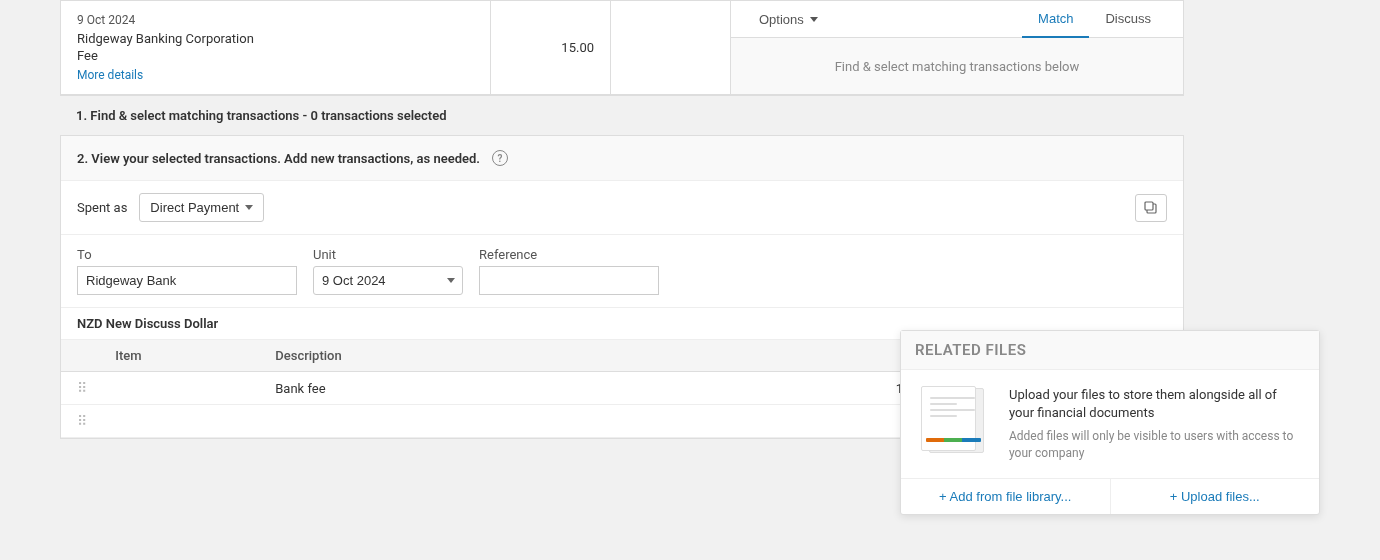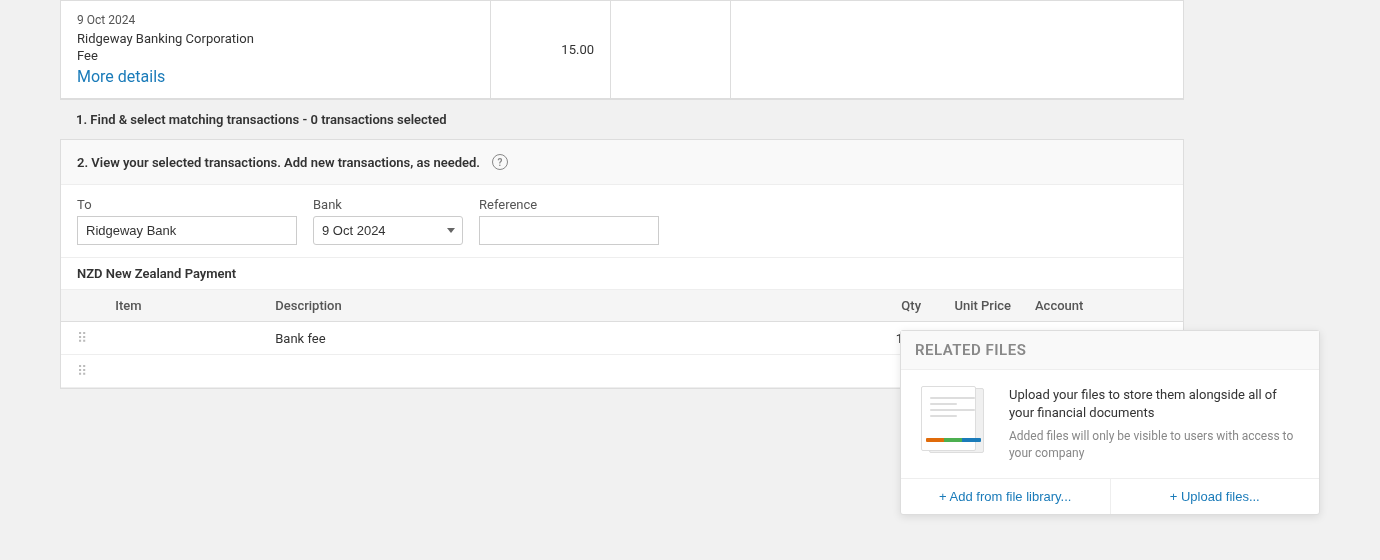--- a/index.html
+++ b/index.html
@@ -38,21 +38,21 @@
     }
 
     .transaction-name {
       font-size: 13px;
       color: #333;
       margin-bottom: 2px;
     }
 
     .more-details-link {
       color: #1a7bb9;
-      font-size: 16px;
+      font-size: 12px;
       text-decoration: none;
       cursor: pointer;
     }
 
     .transaction-amount {
       flex: 0 0 120px;
       border-right: 1px solid #ddd;
       display: flex;
       align-items: center;
       justify-content: flex-end;
@@ -461,54 +461,80 @@
       <div class="transaction-name">
         <span>Ridgeway Banking Corporation</span>
       </div>
       <div style="font-size:13px;color:#333;margin-bottom:4px;">Fee</div>
       <a class="more-details-link">More details</a>
     </div>
 
     <div class="transaction-amount">15.00</div>
     <div class="transaction-empty"></div>
 
+    <div class="tabs-area">
+      <div class="tabs-header">
+        <button class="options-btn">
+          <span>Options</span>
+          <span class="options-caret"></span>
+        </button>
+        <div class="tab-spacer"></div>
+        <button class="tab-btn active">Match</button>
+        <button class="tab-btn">Discuss</button>
+      </div>
+      <div class="match-area">Find &amp; select matching transactions below</div>
+    </div>
   </div>
 
   <div class="step-section">
     <div class="step1-header">
       <span>1. Find &amp; select matching transactions - 0 transactions selected</span>
     </div>
   </div>
 
   <div class="step2-section">
     <div class="step2-header">
       <span>2. View your selected transactions. Add new transactions, as needed.</span>
       <span class="help-icon">?</span>
     </div>
 
+    <div class="spent-as-row">
+      <span class="spent-as-label">Spent as</span>
+      <button class="direct-payment-btn">
+        <span>Direct Payment</span>
+        <span class="dp-caret"></span>
+      </button>
+      <button class="copy-btn">
+        <svg width="14" height="14" viewBox="0 0 14 14" fill="none">
+          <rect x="3" y="3" width="9" height="9" rx="1" stroke="#666" stroke-width="1.2" fill="none"></rect>
+          <path d="M2 2h7v1H2z" stroke="none" fill="none"></path>
+          <rect x="1" y="1" width="8" height="8" rx="1" stroke="#666" stroke-width="1.2" fill="white"></rect>
+        </svg>
+      </button>
+    </div>
 
     <div class="form-fields-row">
       <div class="field-group to">
         <label class="field-label">To</label>
         <input class="field-input" type="text" value="Ridgeway Bank" style="">
       </div>
       <div class="field-group date">
-        <label class="field-label">Bank</label>
+        <label class="field-label">Unit</label>
         <div class="date-input-wrapper">
           <input class="date-input" type="text" value="9 Oct 2024" style="">
           <span class="date-caret"></span>
         </div>
       </div>
       <div class="field-group reference">
         <label class="field-label">Reference</label>
         <input class="field-input" type="text" value="" style="width: 180px;">
       </div>
     </div>
 
-    <div class="currency-row">NZD New Zealand Payment</div>
+    <div class="currency-row">NZD New Discuss Dollar</div>
 
     <table class="items-table">
       <thead>
         <tr>
           <th style="width:30px;"></th>
           <th style="width:160px;">Item</th>
           <th>Description</th>
           <th class="num" style="width:80px;">Qty</th>
           <th class="num" style="width:90px;">Unit Price</th>
           <th style="width:160px;">Account</th>

